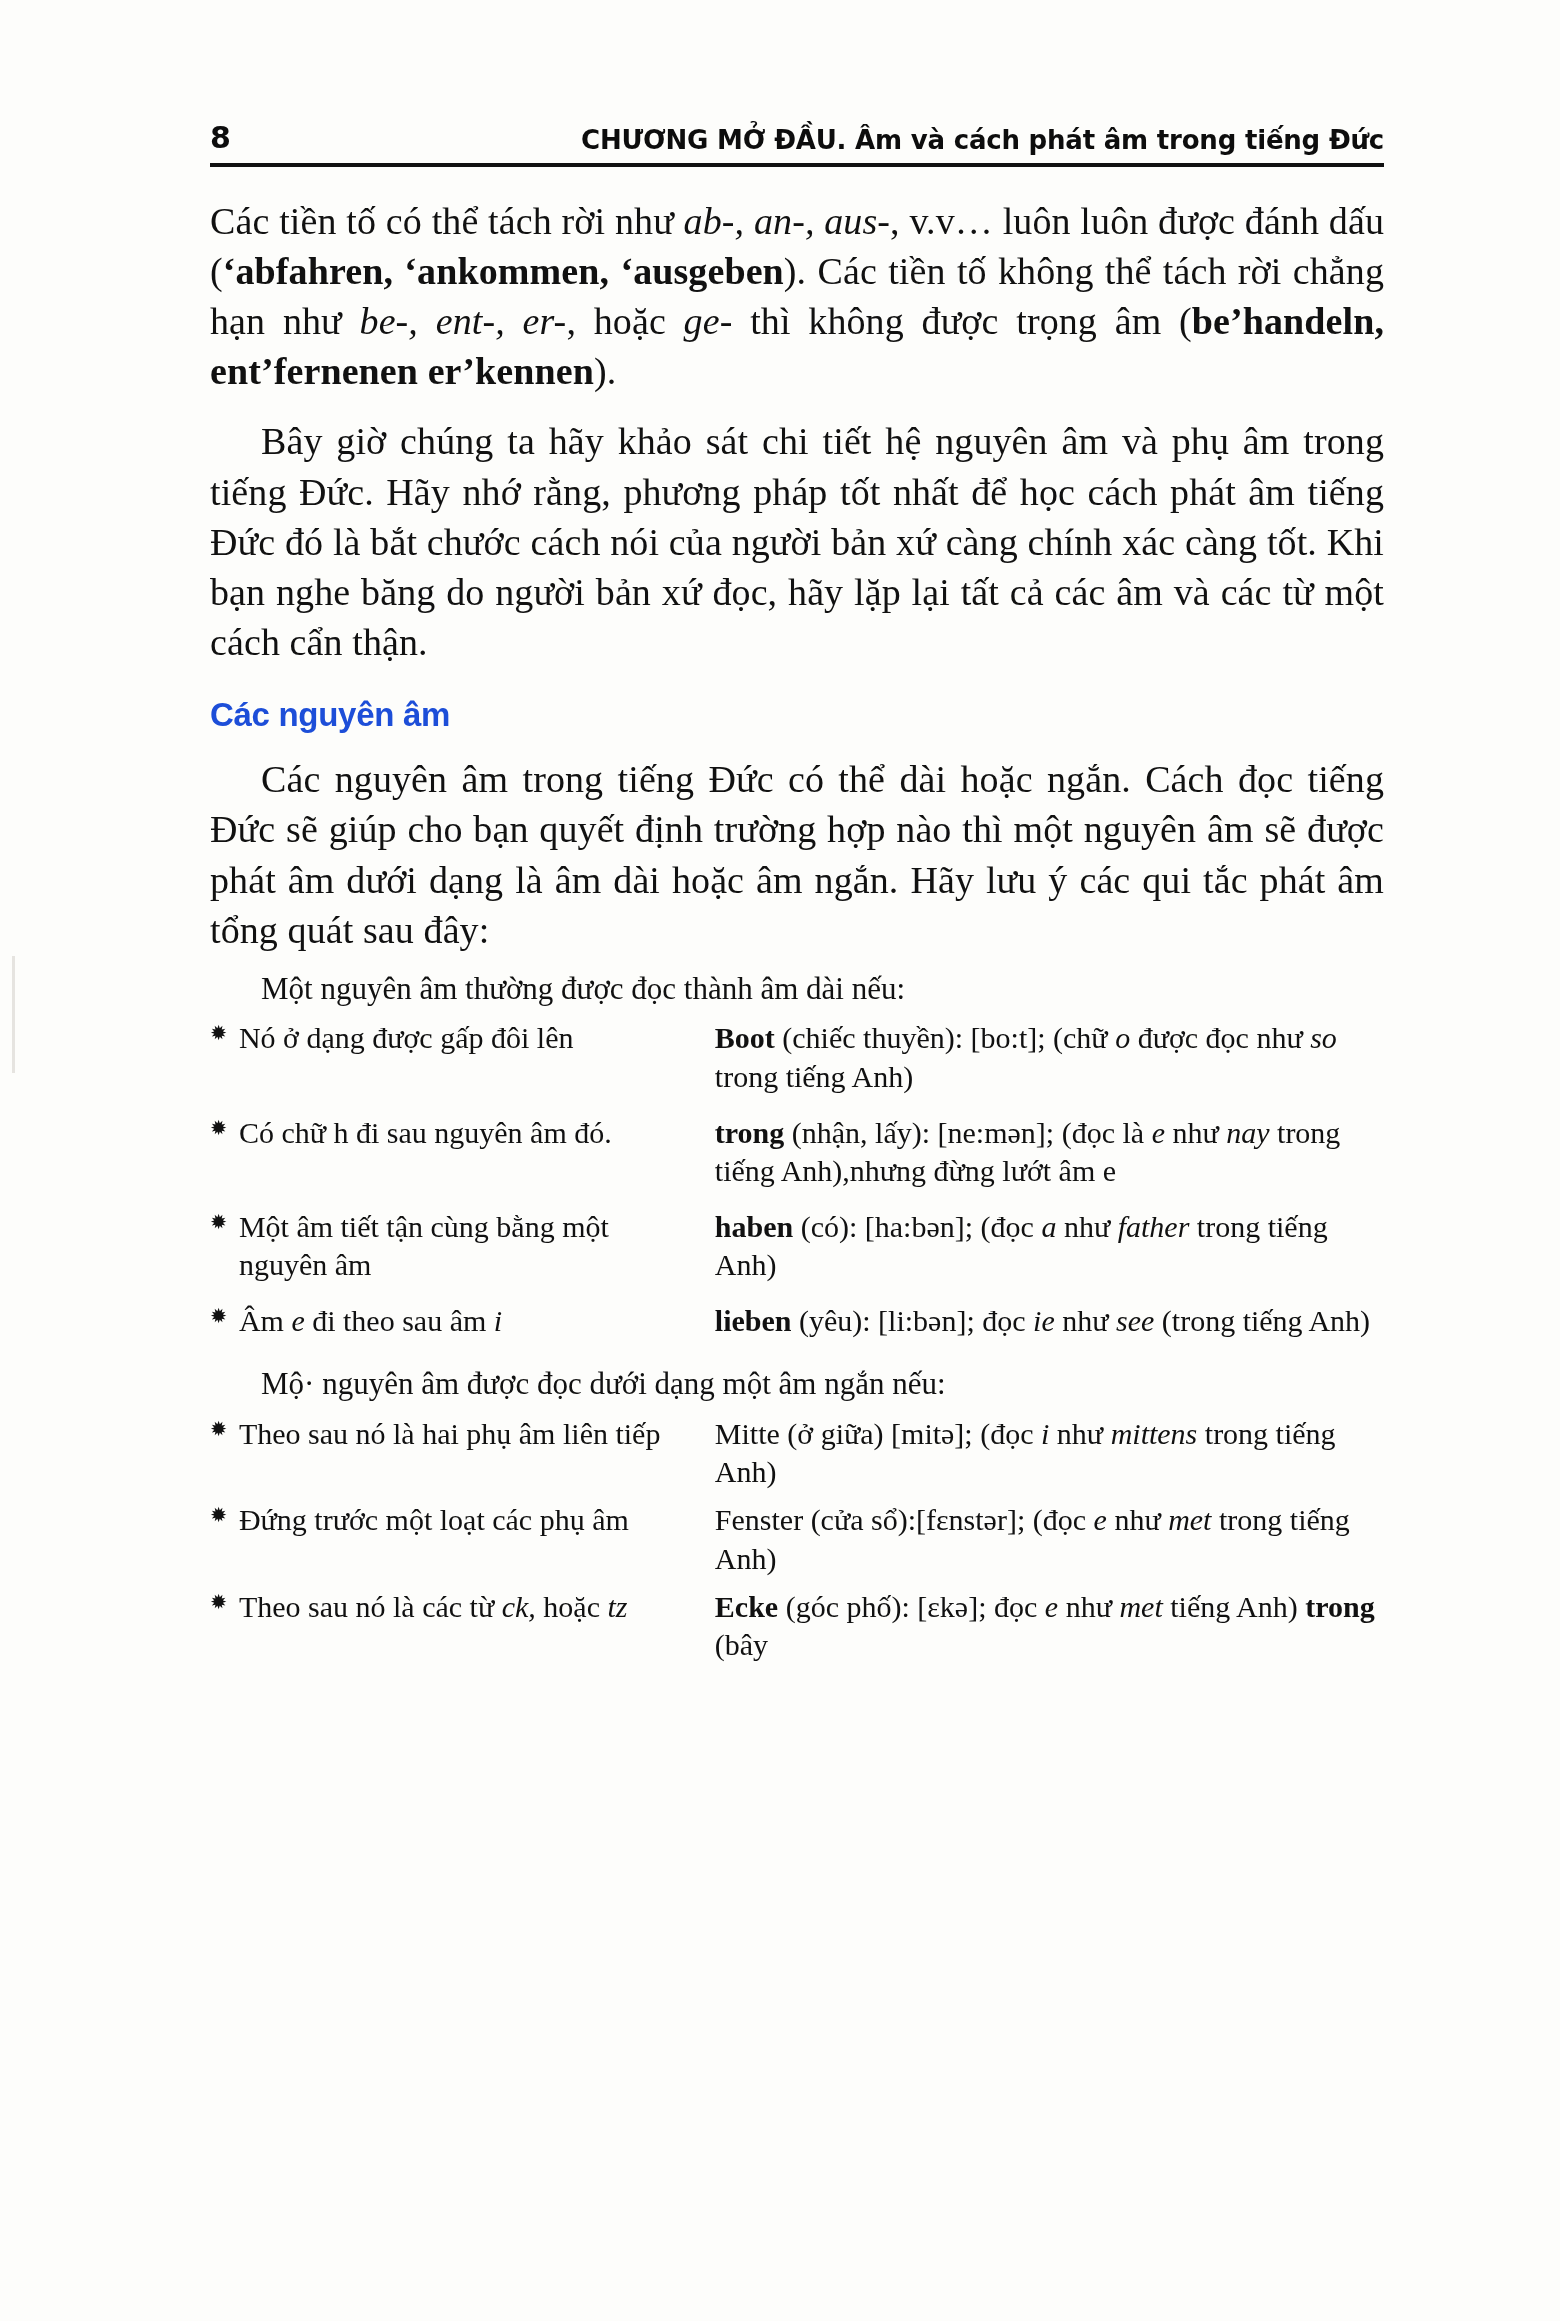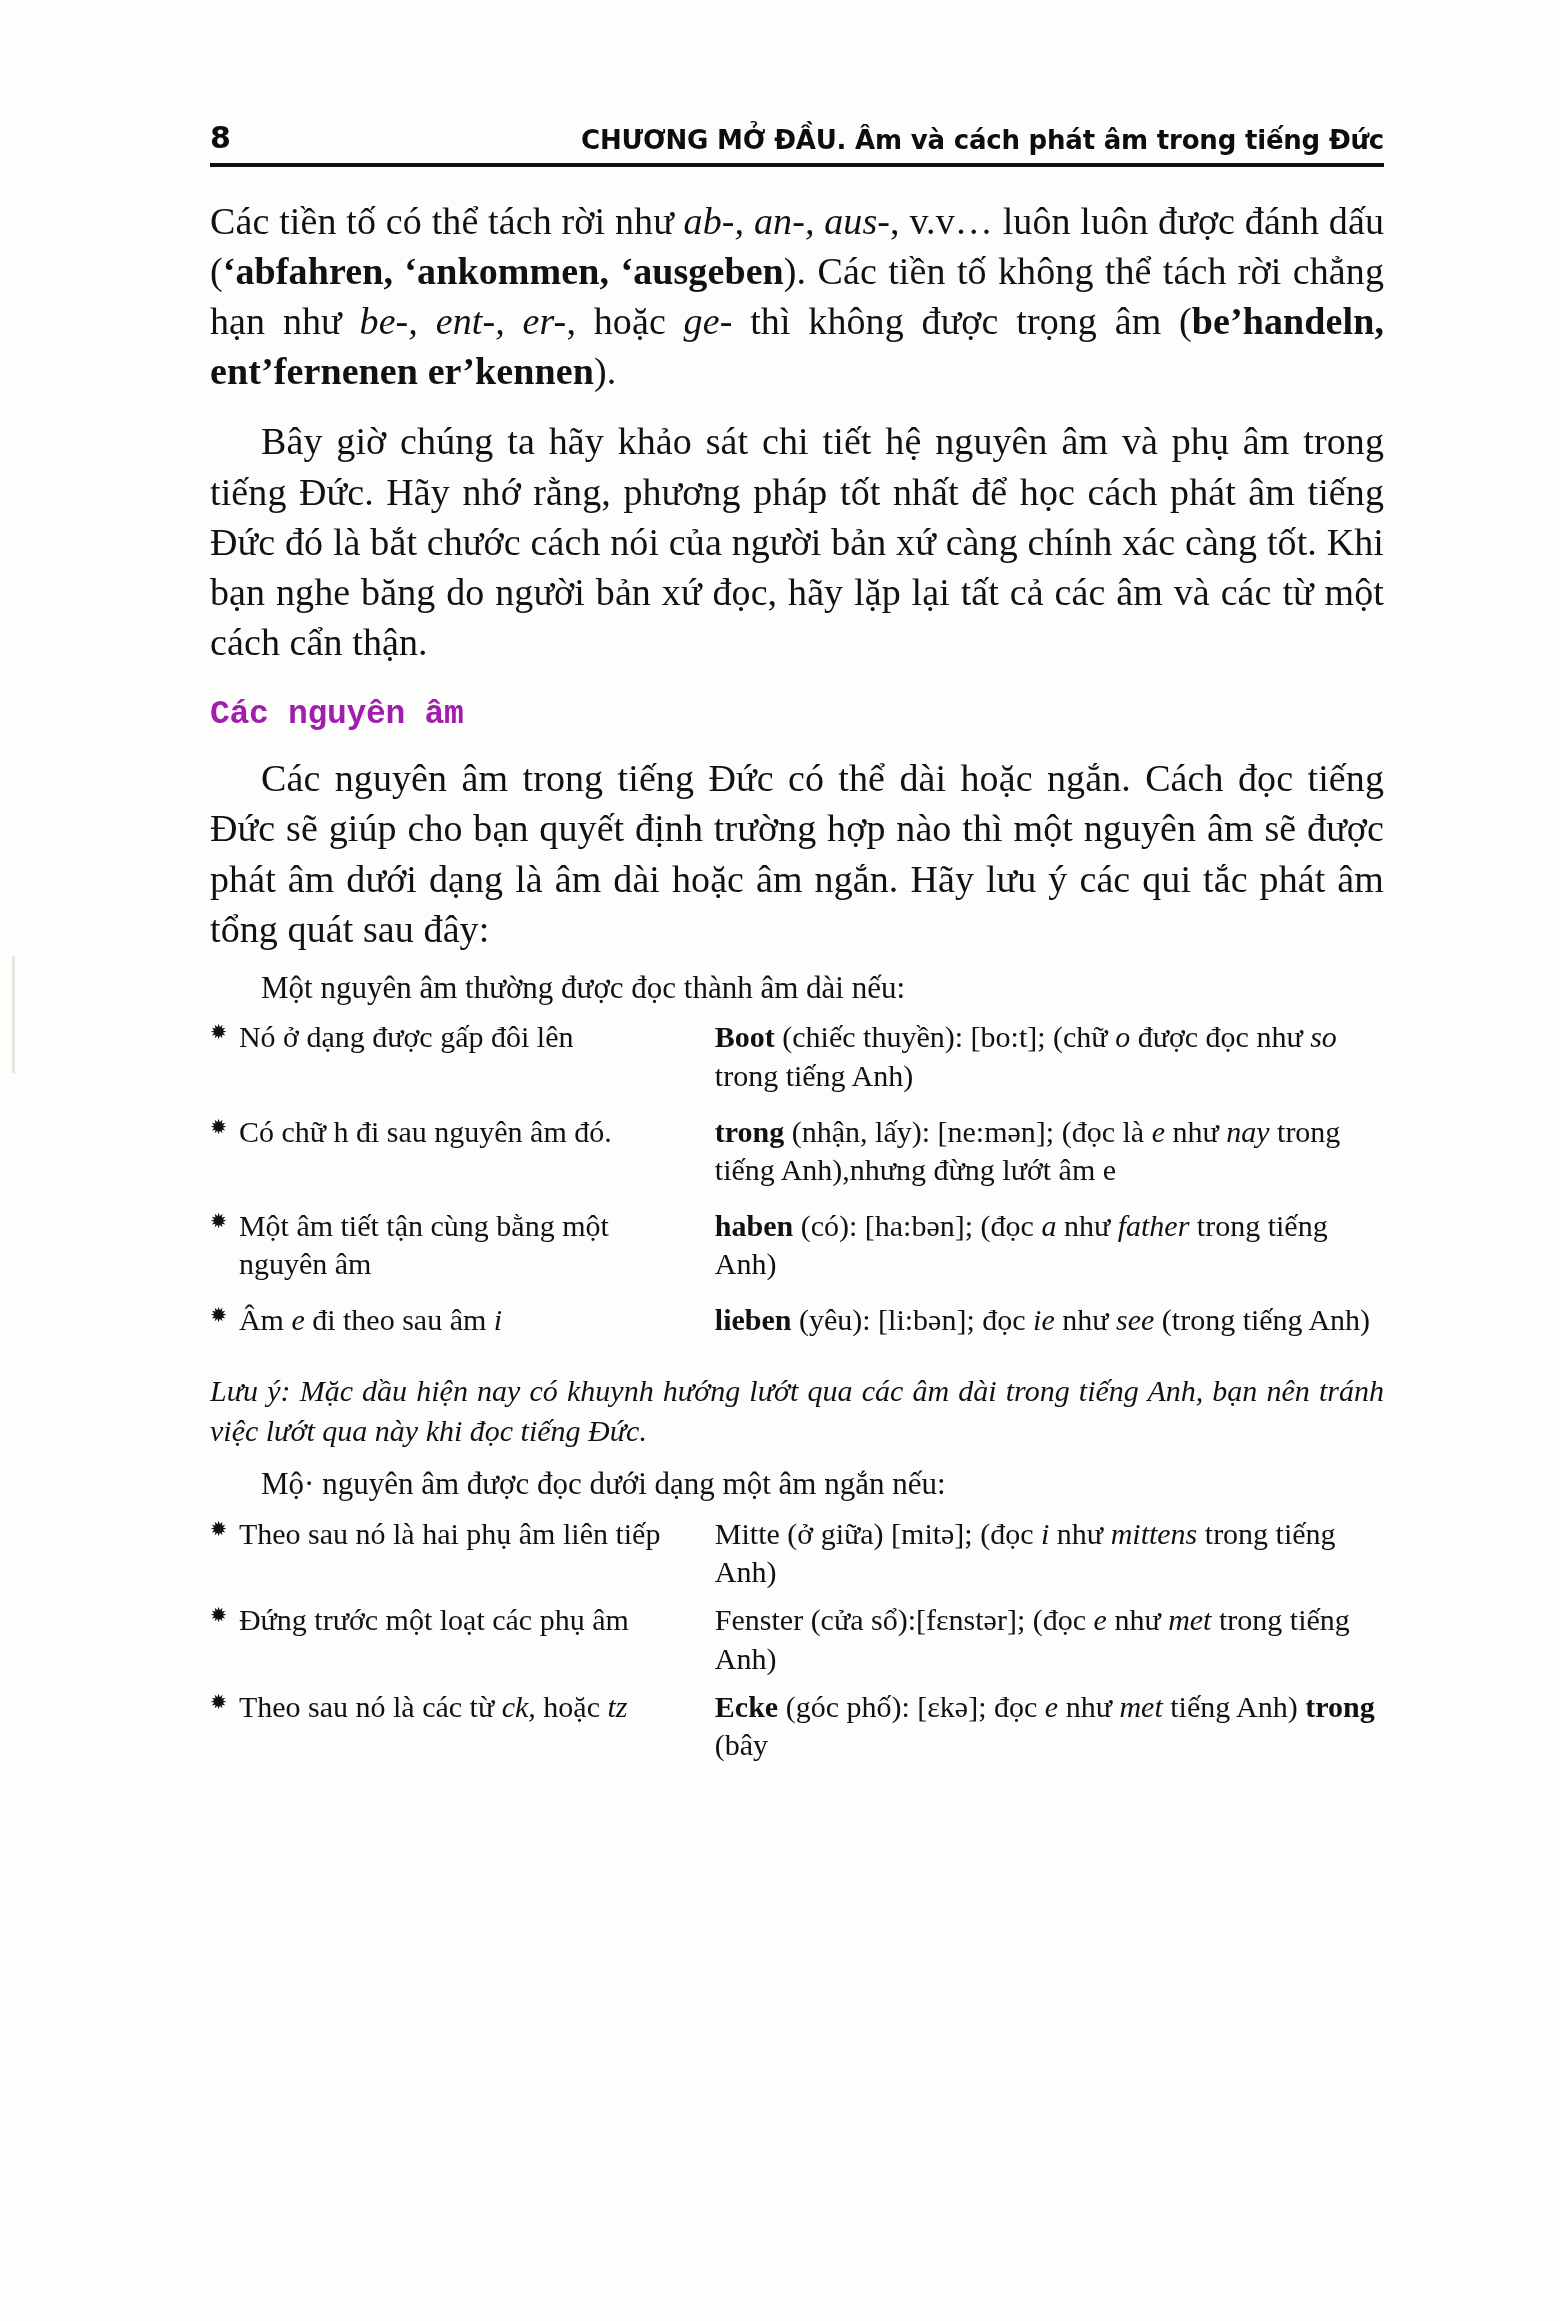--- a/index.html
+++ b/index.html
@@ -66,26 +66,26 @@
     line-height: 1.32;
     margin: 0 0 13.7px 0;
     text-align: justify;
     text-justify: inter-word;
     letter-spacing: 0.1px;
   }
   p.indent { text-indent: 51px; margin-top: 20px; }
   .b { font-weight: bold; }
   .i { font-style: italic; }
   h2.section {
-    font-family: Liberation Mono, monospace;
+    font-family: Liberation Sans, sans-serif;
     font-weight: bold;
     font-size: 33px;
     margin: 29px 0 11.7px 0;
     letter-spacing: -0.3px;
-    color: #a21caf;
+    color: #1d4ed8;
   }
   
   .rule-table {
     width: 100%;
     border-collapse: collapse;
     margin: 9.8px 0 5.9px 0;
   }
   .rule-table td {
     vertical-align: top;
     padding: 0 0 17.6px 0;
@@ -204,21 +204,20 @@
               <span class="bullet-text"><span>Âm </span><span class="i">e</span><span> đi theo sau âm </span><span class="i">i</span></span>
             </div>
           </td>
           <td class="col-right">
             <span class="b">lieben</span><span> (yêu): [li:bən]; đọc </span><span class="i">ie</span><span> như </span><span class="i">see</span><span> (trong tiếng Anh)</span>
           </td>
         </tr>
       </tbody>
     </table>
 
-    <p class="note">Lưu ý: Mặc dầu hiện nay có khuynh hướng lướt qua các âm dài trong tiếng Anh, bạn nên tránh việc lướt qua này khi đọc tiếng Đức.</p>
 
     <p class="lead">Mộ· nguyên âm được đọc dưới dạng một âm ngắn nếu:</p>
 
     <table class="rule-table tight">
       <tbody>
         <tr>
           <td class="col-left indent-left-2">
             <div class="bullet-row">
               <span class="bullet">✹</span>
               <span class="bullet-text">Theo sau nó là hai phụ âm liên tiếp</span>

